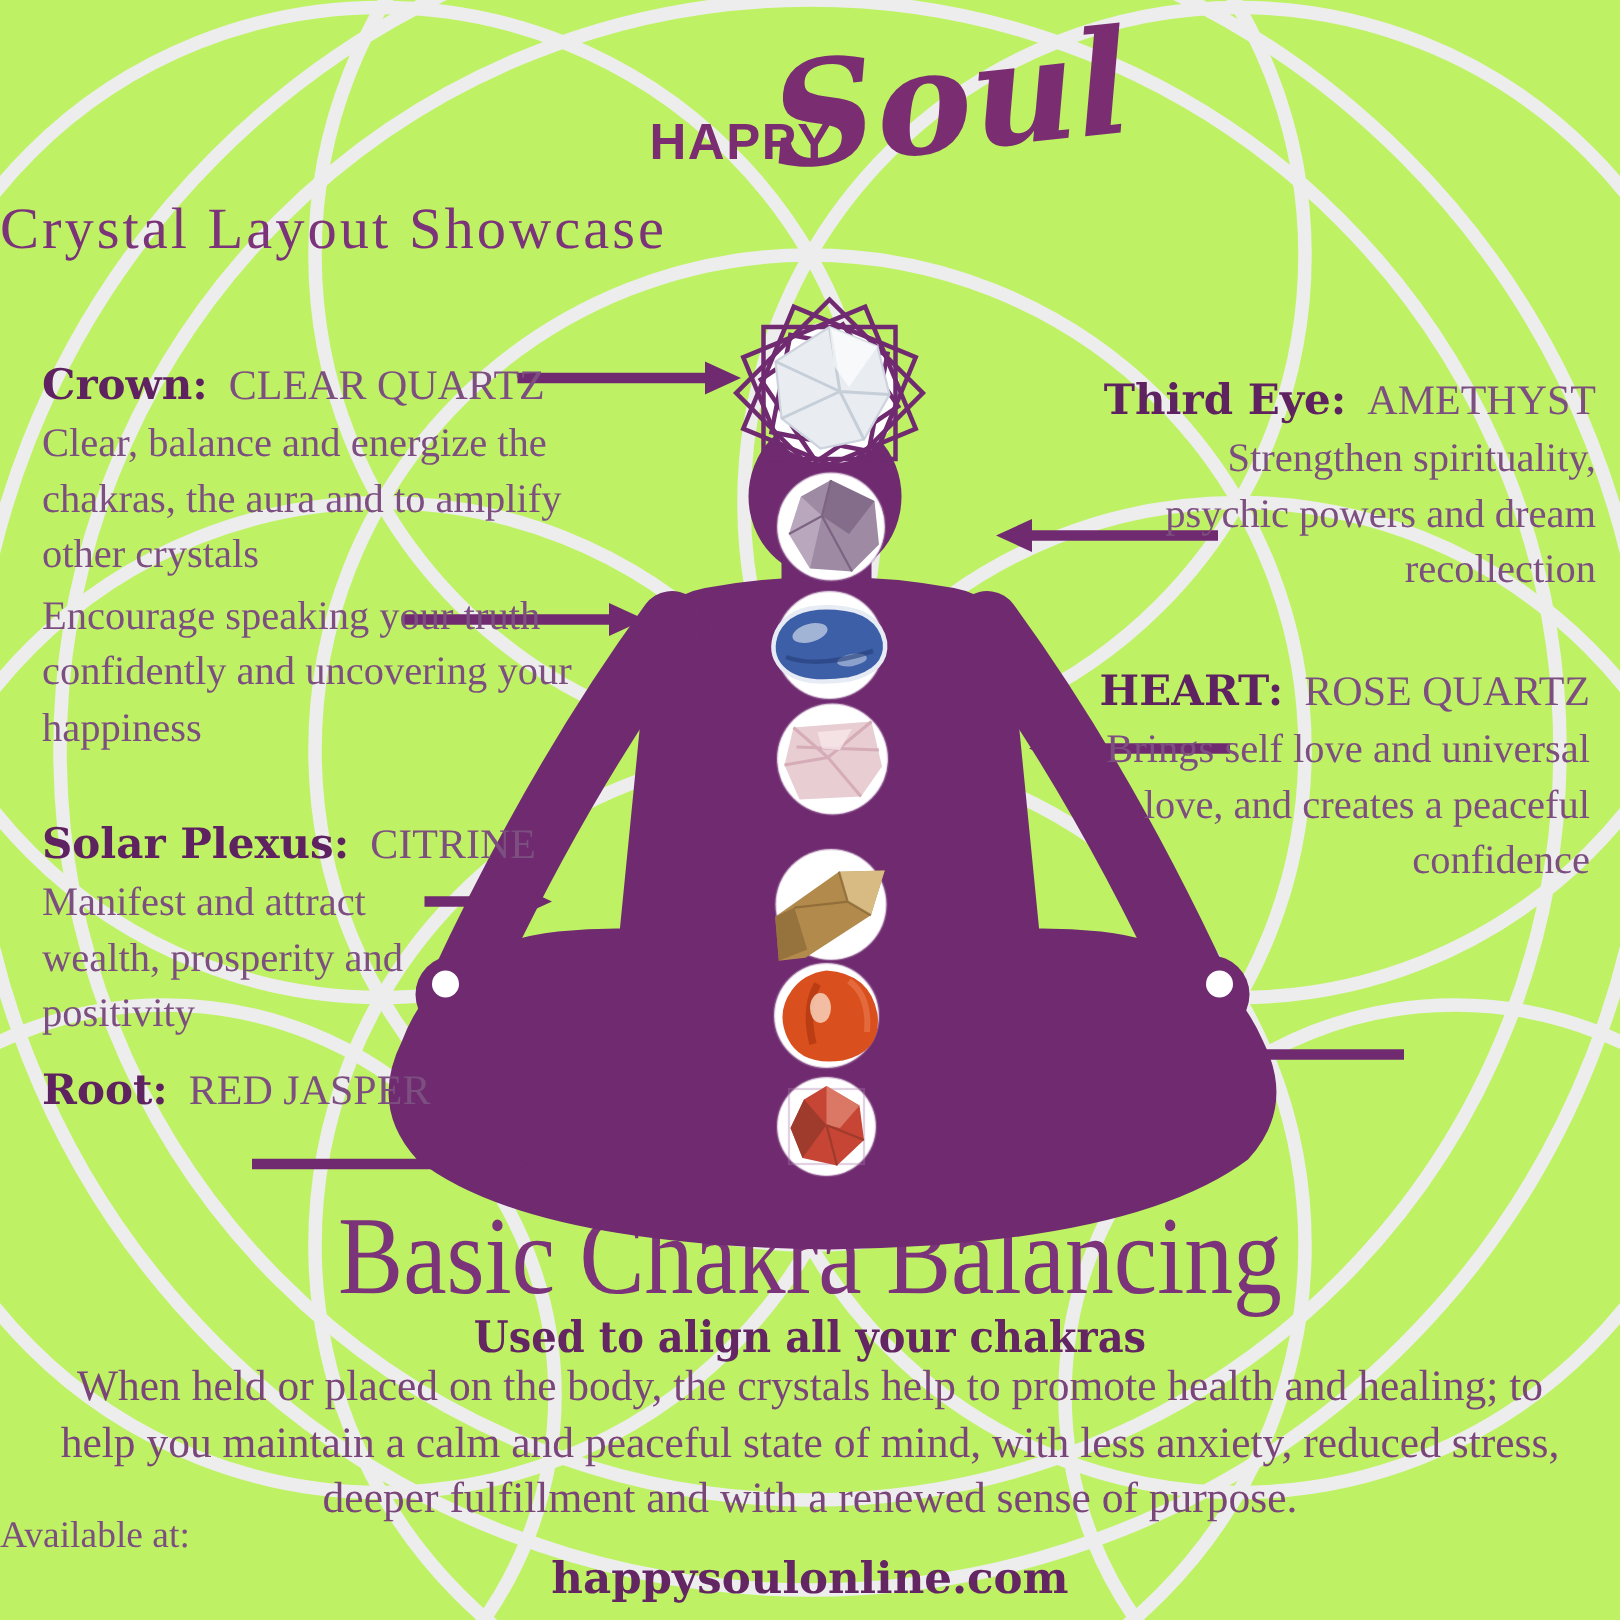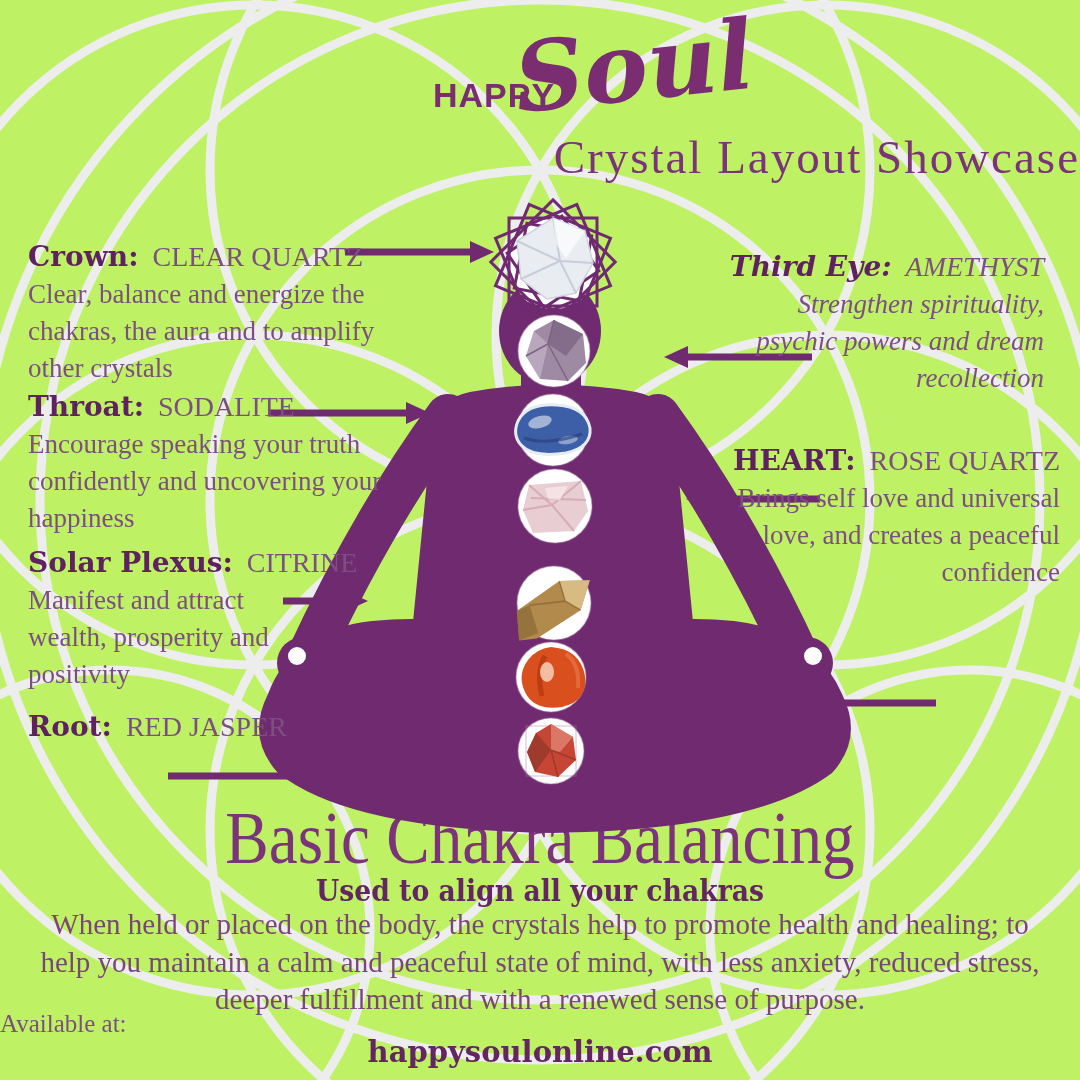--- a/index.html
+++ b/index.html
@@ -7,22 +7,22 @@
           font-family:"Liberation Serif",serif;}
   .layer{position:absolute;inset:0;}
   svg{display:block;}
 
   
   .logo-happy{position:absolute;left:433px;top:76px;font-family:"Liberation Sans",sans-serif;
               font-weight:bold;font-size:34px;letter-spacing:1px;color:#7b2d72;}
   .logo-soul{position:absolute;left:514px;top:10px;font-family:"DejaVu Serif",serif;
              font-style:italic;font-weight:bold;font-size:96px;color:#7b2d72;
              transform:rotate(-6deg);}
-  .main-title{position:absolute;left:0;top:130px;width:100%;text-align:right;
-              font-size:47px;letter-spacing:2px;color:#7b3379;}
+  .main-title{position:absolute;left:0;top:130px;width:100%;text-align:left;
+              font-size:39px;letter-spacing:2px;color:#7b3379;}
 
   
   .note{position:absolute;z-index:3;}
   .note-head{font-size:28px;line-height:1.2;white-space:nowrap;}
   .lbl{font-family:"DejaVu Serif",serif;font-weight:bold;color:#5f2260;}
   .cname{color:#7d4f80;margin-left:7px;}
   .note-body{font-size:27px;line-height:1.38;color:#7d4f80;margin-top:2px;}
   .right{text-align:right;}
   .stacked .lbl,.stacked .cname{display:block;margin-left:0;}
 
@@ -185,43 +185,39 @@
 
   <div class="note" style="left:28px;top:220px;width:362px;margin-top:20px;">
     <div class="note-head">
       <span class="lbl">Crown:</span>
       <span class="cname">CLEAR QUARTZ</span>
     </div>
     <div class="note-body">Clear, balance and energize the chakras, the aura and to amplify other crystals</div>
   </div>
 
   <div class="note" style="left:28px;top:390px;width:372px;">
-    <div class="note-head">
-      <span class="lbl">Throat:</span>
-      <span class="cname">SODALITE</span>
-    </div>
     <div class="note-body">Encourage speaking your truth confidently and uncovering your happiness</div>
   </div>
 
   <div class="note" style="left:28px;top:546px;width:252px;">
     <div class="note-head">
       <span class="lbl">Solar Plexus:</span>
       <span class="cname">CITRINE</span>
     </div>
     <div class="note-body">Manifest and attract wealth, prosperity and positivity</div>
   </div>
 
   <div class="note" style="left:28px;top:710px;width:190px;">
     <div class="note-head">
       <span class="lbl">Root:</span>
       <span class="cname">RED JASPER</span>
     </div>
   </div>
 
-  <div class="note right" style="right:36px;top:250px;width:330px;font-style:italic;">
+  <div class="note right" style="right:16px;top:250px;width:330px;">
     <div class="note-head">
       <span class="lbl">Third Eye:</span>
       <span class="cname">AMETHYST</span>
     </div>
     <div class="note-body">Strengthen spirituality, psychic powers and dream recollection</div>
   </div>
 
   <div class="note right" style="right:20px;top:444px;width:368px;">
     <div class="note-head">
       <span class="lbl">HEART:</span>

